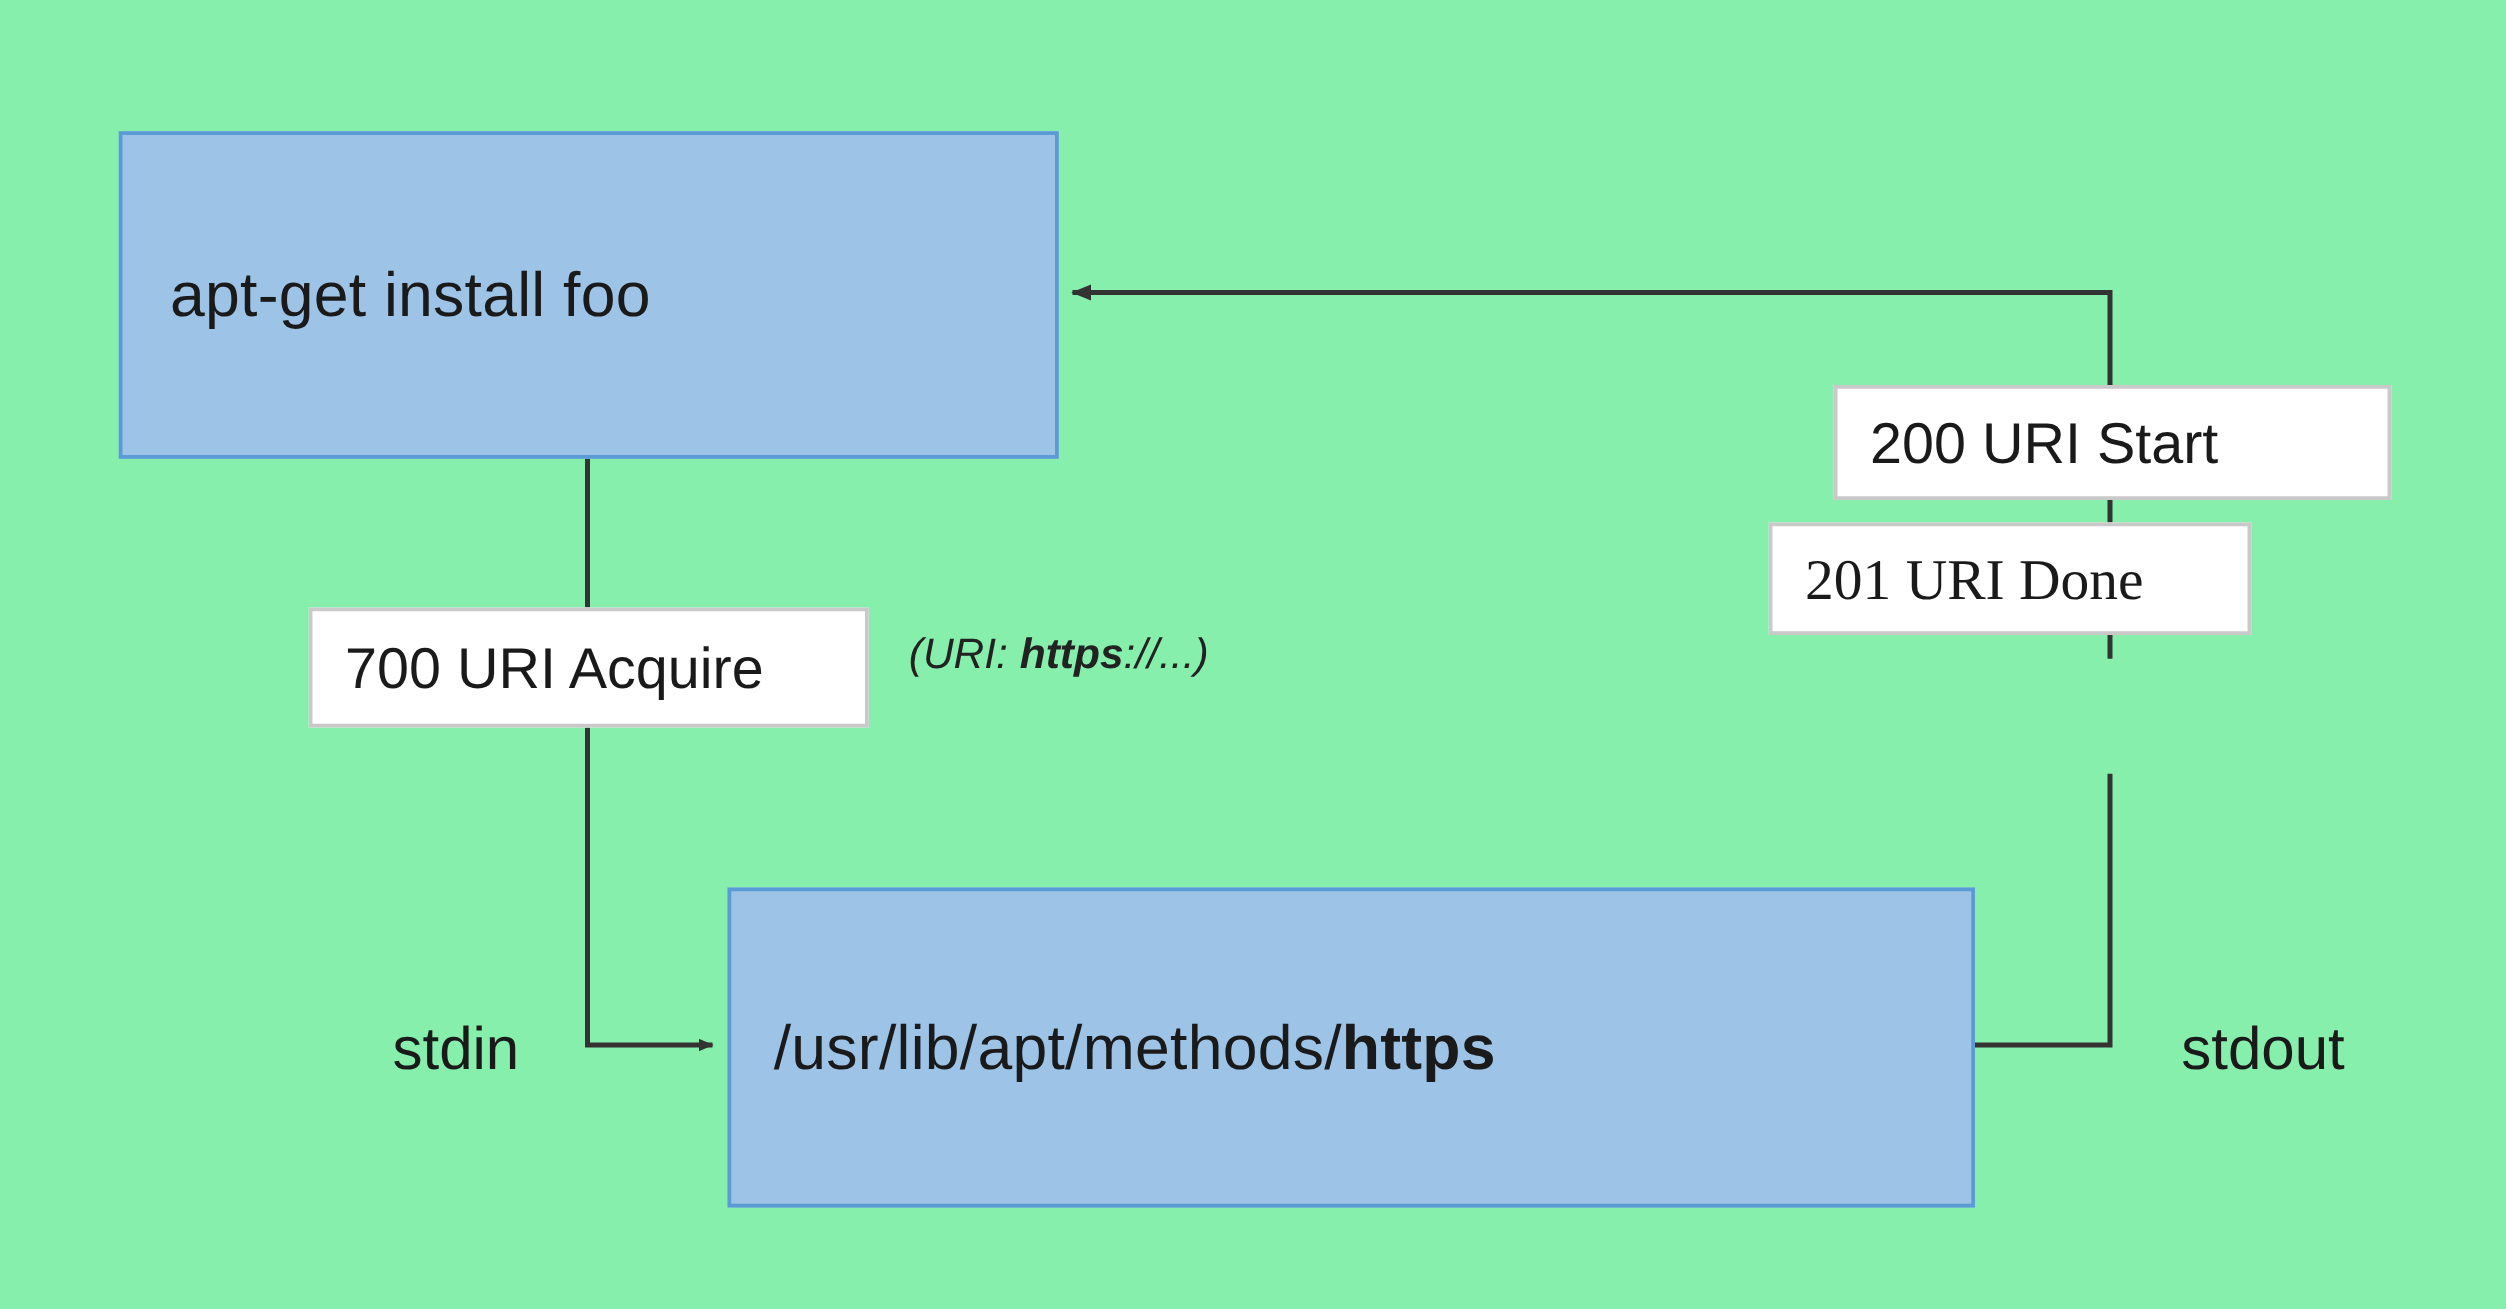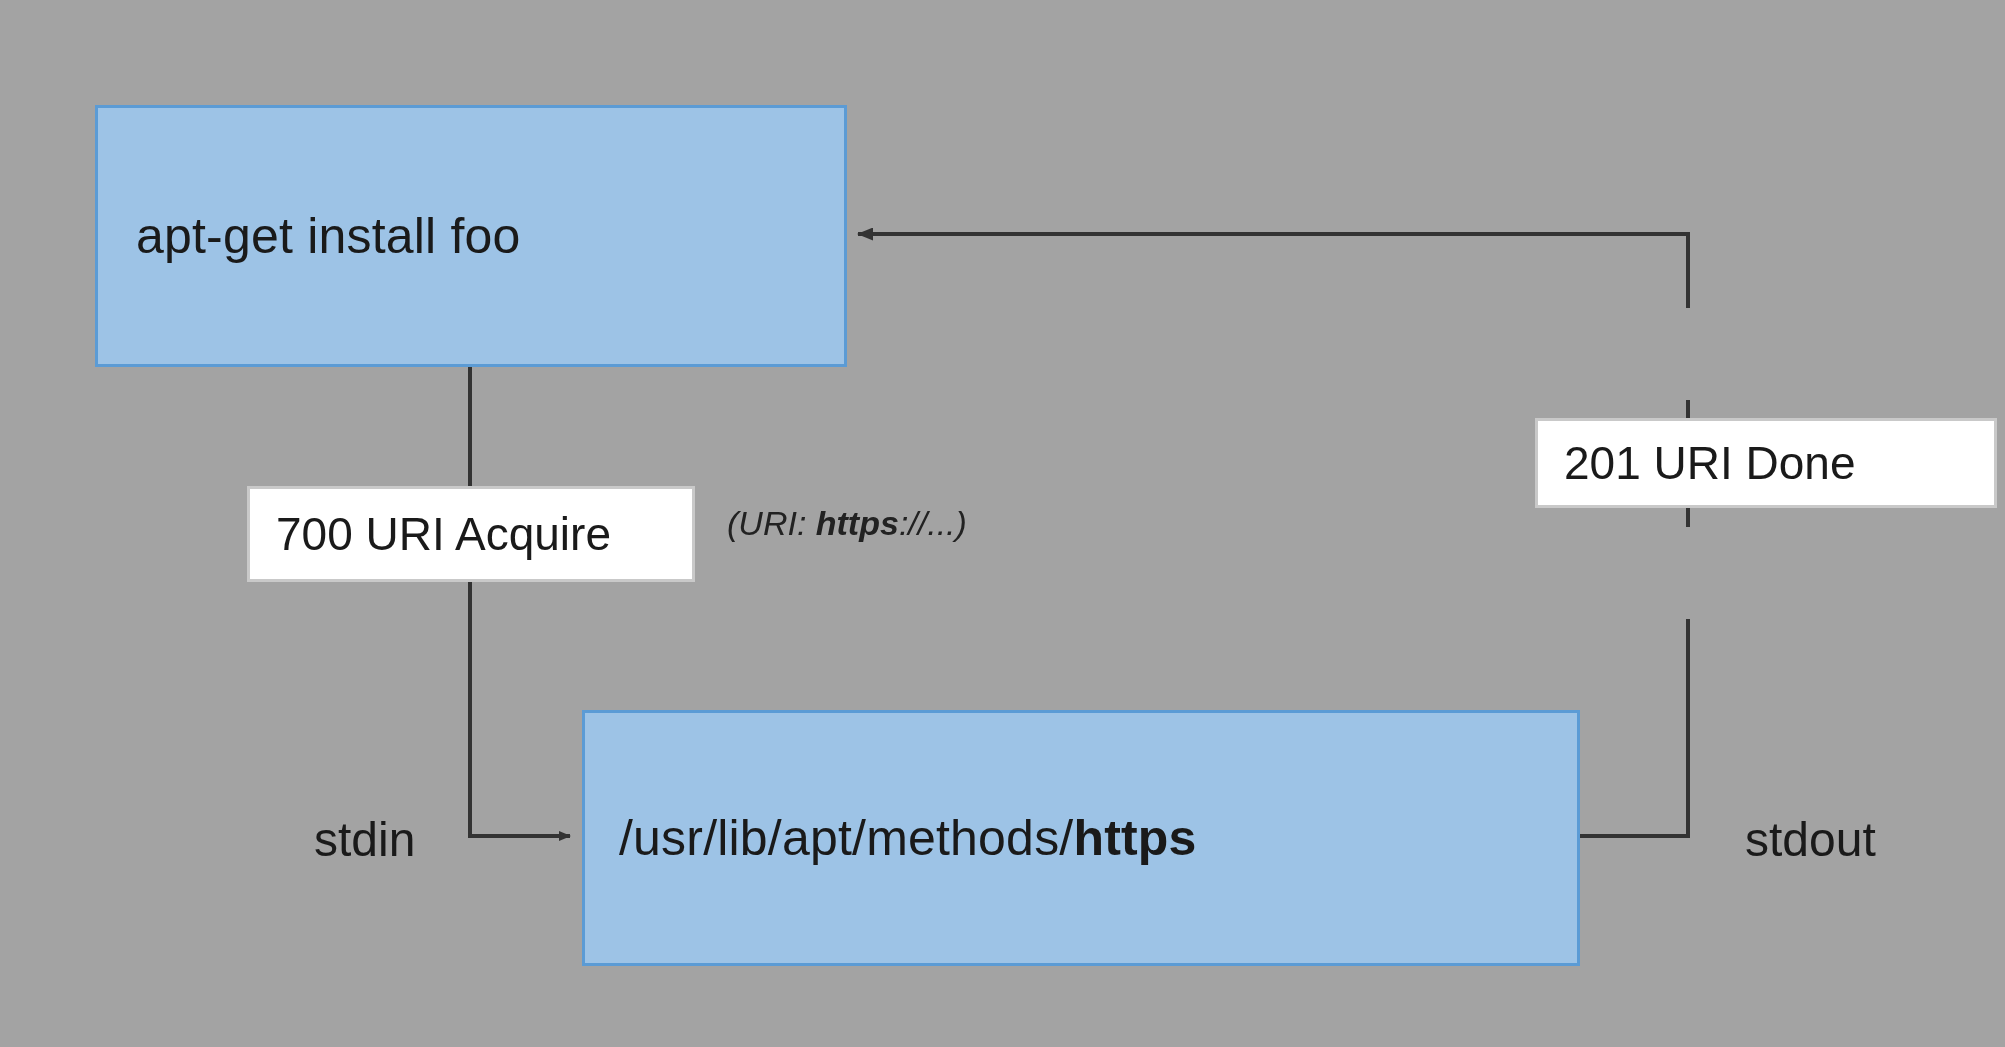--- a/index.html
+++ b/index.html
@@ -8,21 +8,21 @@
     background: #ffffff;
   }
   body {
     font-family: "Liberation Sans", sans-serif;
     -webkit-font-smoothing: antialiased;
   }
   #canvas {
     position: relative;
     width: 2005px;
     height: 1047px;
-    background: #a3a3a3;
+    background: #86efac;
     overflow: hidden;
     text-align: right;
   }
   #svg-layer {
     position: absolute;
     left: 0;
     top: 0;
     width: 2005px;
     height: 1047px;
   }
@@ -77,21 +77,21 @@
     padding-left: 26px;
   }
 
   #msg-acquire {
     left: 247px;
     top: 486px;
     width: 448px;
     height: 96px;
   }
   #msg-200 { left: 1467px; top: 308px;  width: 446px; height: 92px; }
-  #msg-201 { left: 1535px; top: 418px;  width: 462px; height: 90px; }
+  #msg-201 { left: 1415px; top: 418px;  width: 386px; height: 90px; font-family: Liberation Serif, serif; }
   #msg-400 { left: 1467px; top: 527px;  width: 446px; height: 92px; }
 
   
   .note {
     position: absolute;
     font-size: 34px;
     font-style: italic;
     color: #222222;
     white-space: nowrap;
   }
@@ -138,20 +138,23 @@
   <div class="proc-box" id="box-method">
     <span class="proc-label">
       <span>/usr/lib/apt/methods/</span><span class="bold">https</span>
     </span>
   </div>
 
   <div class="msg-box" id="msg-acquire">
     <span class="msg-label">700 URI Acquire</span>
   </div>
 
+  <div class="msg-box" id="msg-200">
+    <span class="msg-label">200 URI Start</span>
+  </div>
 
   <div class="msg-box" id="msg-201">
     <span class="msg-label">201 URI Done</span>
   </div>
 
 
   <div class="note" id="note-uri">
     <span>(URI: </span><span class="bold">https</span><span>://...)</span>
   </div>
 

